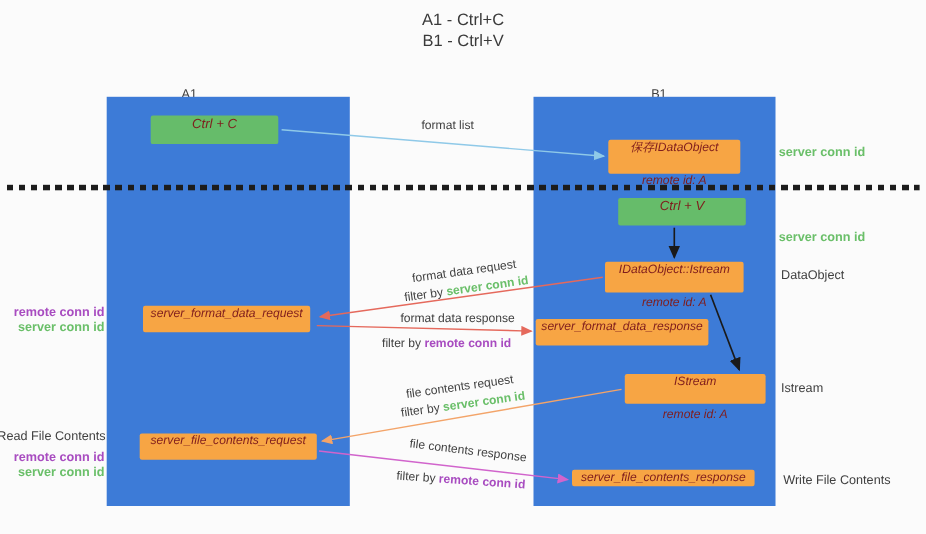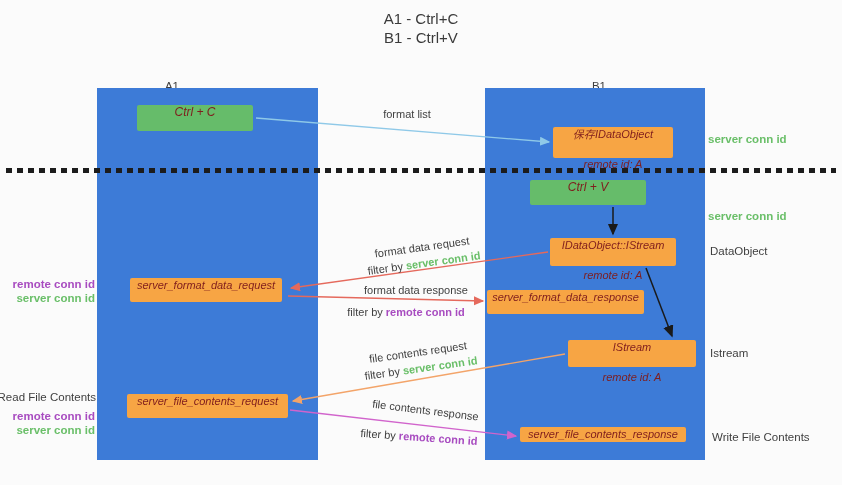--- a/index.html
+++ b/index.html
@@ -95,25 +95,25 @@
     <span>server_format_data_request</span>
   </div>
   <div class="node orange" style="left:127px; top:394px; width:161px; height:24px;">
     <span>server_file_contents_request</span>
   </div>
 
   <div class="node orange" style="left:553px; top:127px; width:120px; height:31px;">
     <span>保存IDataObject</span>
     <span>remote id: A</span>
   </div>
-  <div class="node green" style="left:530px; top:180px; width:116px; height:25px;">
+  <div class="node green" style="left:562px; top:180px; width:116px; height:25px;">
     <span>Ctrl + V</span>
   </div>
   <div class="node orange" style="left:550px; top:238px; width:126px; height:28px;">
-    <span>IDataObject::IStream</span>
+    <span>IDataObject::Istream</span>
     <span>remote id: A</span>
   </div>
   <div class="node orange" style="left:487px; top:290px; width:157px; height:24px;">
     <span>server_format_data_response</span>
   </div>
   <div class="node orange" style="left:568px; top:340px; width:128px; height:27px;">
     <span>IStream</span>
     <span>remote id: A</span>
   </div>
   <div class="node orange" style="left:520px; top:427px; width:166px; height:15px;">

